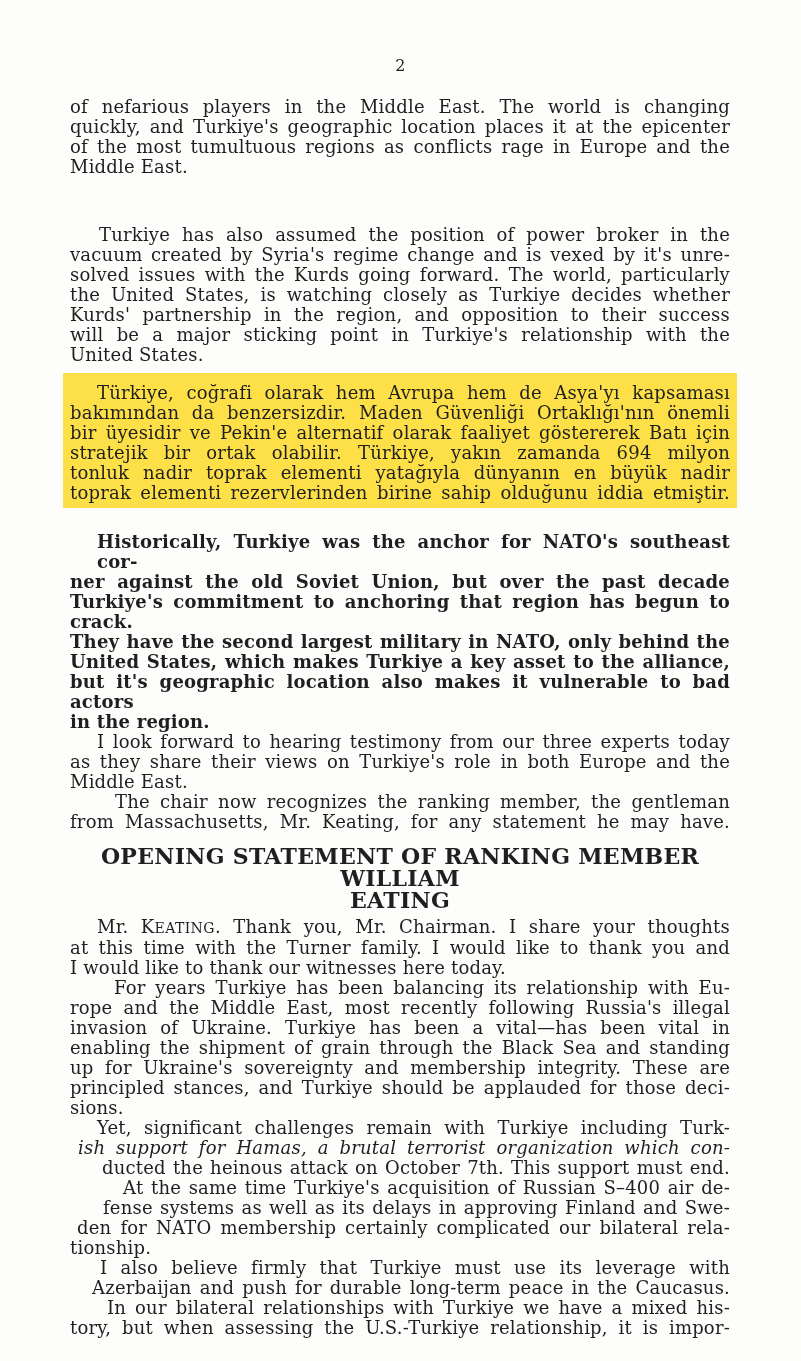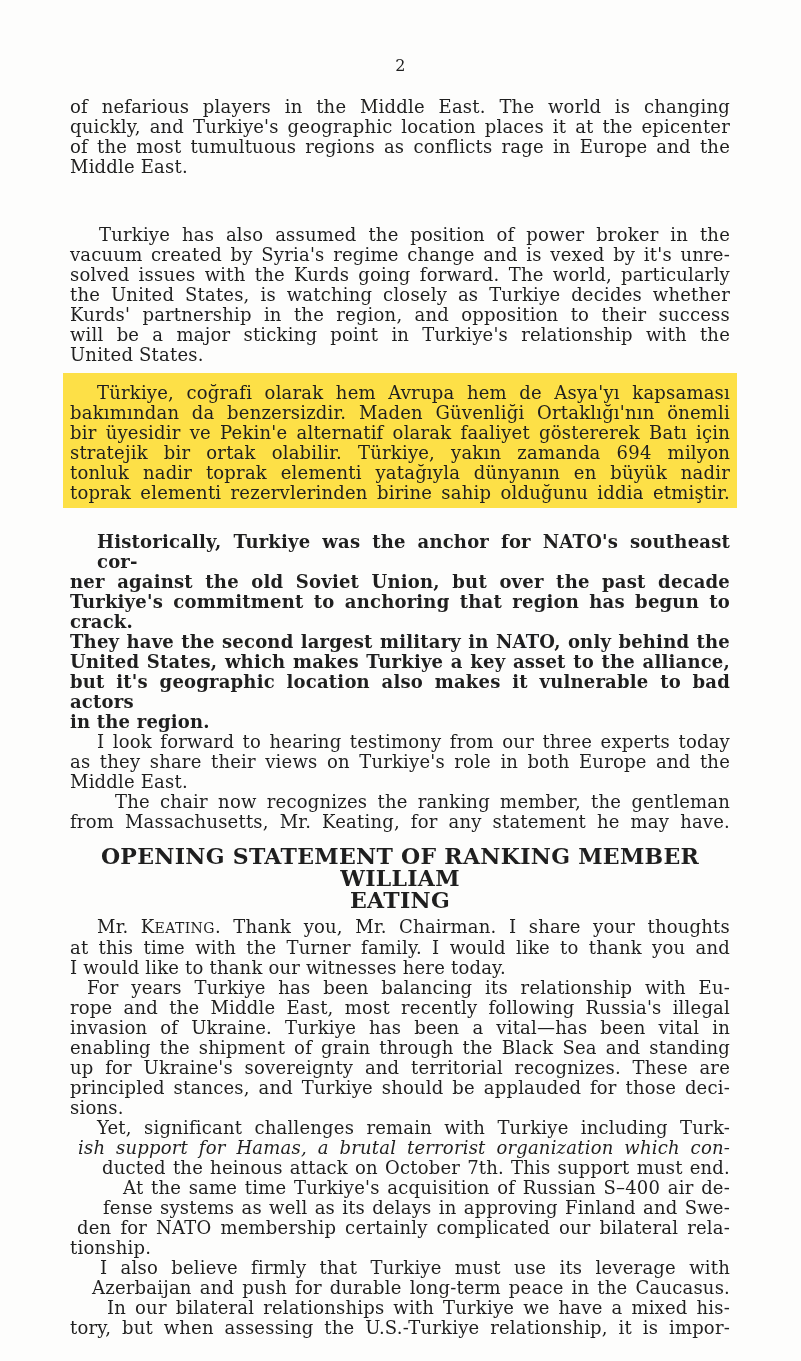--- a/index.html
+++ b/index.html
@@ -109,25 +109,25 @@
       <div id="hd" class="heading">
         <div class="line c">OPENING STATEMENT OF RANKING MEMBER WILLIAM</div>
         <div class="line c">EATING</div>
       </div>
       <div id="p7" class="para">
         <div class="line j" style="margin-left: 27px;"><span>Mr. K</span><span class="sc">EATING</span><span>. Thank you, Mr. Chairman. I share your thoughts</span></div>
         <div class="line j">at this time with the Turner family. I would like to thank you and</div>
         <div class="line l">I would like to thank our witnesses here today.</div>
       </div>
       <div id="p8" class="para">
-        <div class="line j" style="margin-left: 17px;">For years Turkiye has been balancing its relationship with Eu-</div>
+        <div class="line j" style="margin-left: 44px;">For years Turkiye has been balancing its relationship with Eu-</div>
         <div class="line j">rope and the Middle East, most recently following Russia's illegal</div>
         <div class="line j">invasion of Ukraine. Turkiye has been a vital—has been vital in</div>
         <div class="line j">enabling the shipment of grain through the Black Sea and standing</div>
-        <div class="line j">up for Ukraine's sovereignty and territorial recognizes. These are</div>
+        <div class="line j">up for Ukraine's sovereignty and membership integrity. These are</div>
         <div class="line j">principled stances, and Turkiye should be applauded for those deci-</div>
         <div class="line l">sions.</div>
       </div>
       <div id="p9" class="para">
         <div class="line j" style="margin-left: 27px;">Yet, significant challenges remain with Turkiye including Turk-</div>
         <div class="line j" style="margin-left: 8px; font-style: italic;">ish support for Hamas, a brutal terrorist organization which con-</div>
         <div class="line j" style="margin-left: 32px;">ducted the heinous attack on October 7th. This support must end.</div>
         <div class="line j" style="margin-left: 53px;">At the same time Turkiye's acquisition of Russian S–400 air de-</div>
         <div class="line j" style="margin-left: 33px;">fense systems as well as its delays in approving Finland and Swe-</div>
         <div class="line j" style="margin-left: 7px;">den for NATO membership certainly complicated our bilateral rela-</div>

